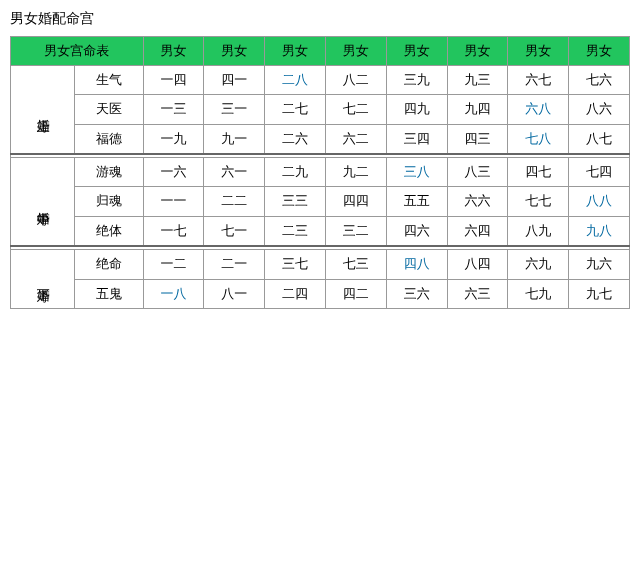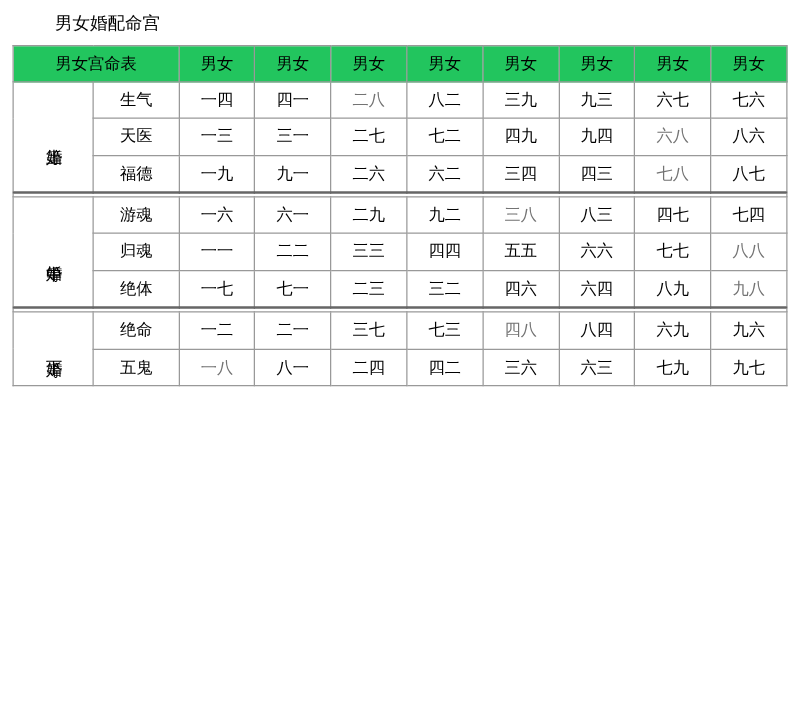--- a/index.html
+++ b/index.html
@@ -9,34 +9,33 @@
       background: #fff;
       color: #000;
       width: 640px;
       min-height: 568px;
       padding: 10px;
     }
     .page-title {
       font-size: 14px;
       margin-bottom: 8px;
       color: #000;
-      margin-left: 34px;
     }
     table {
       border-collapse: collapse;
       width: 100%;
     }
     th, td {
       border: 1px solid #999;
       text-align: center;
       padding: 5px 3px;
       font-size: 13px;
       line-height: 1.4;
     }
-    .red { color: #737373; }
+    .red { color: #0369a1; }
     .header-cell {
       background: #22c55e;
       font-weight: normal;
     }
   </style>
 </head>
 <body>
 
 <div class="page-title">男女婚配命宫</div>
 

